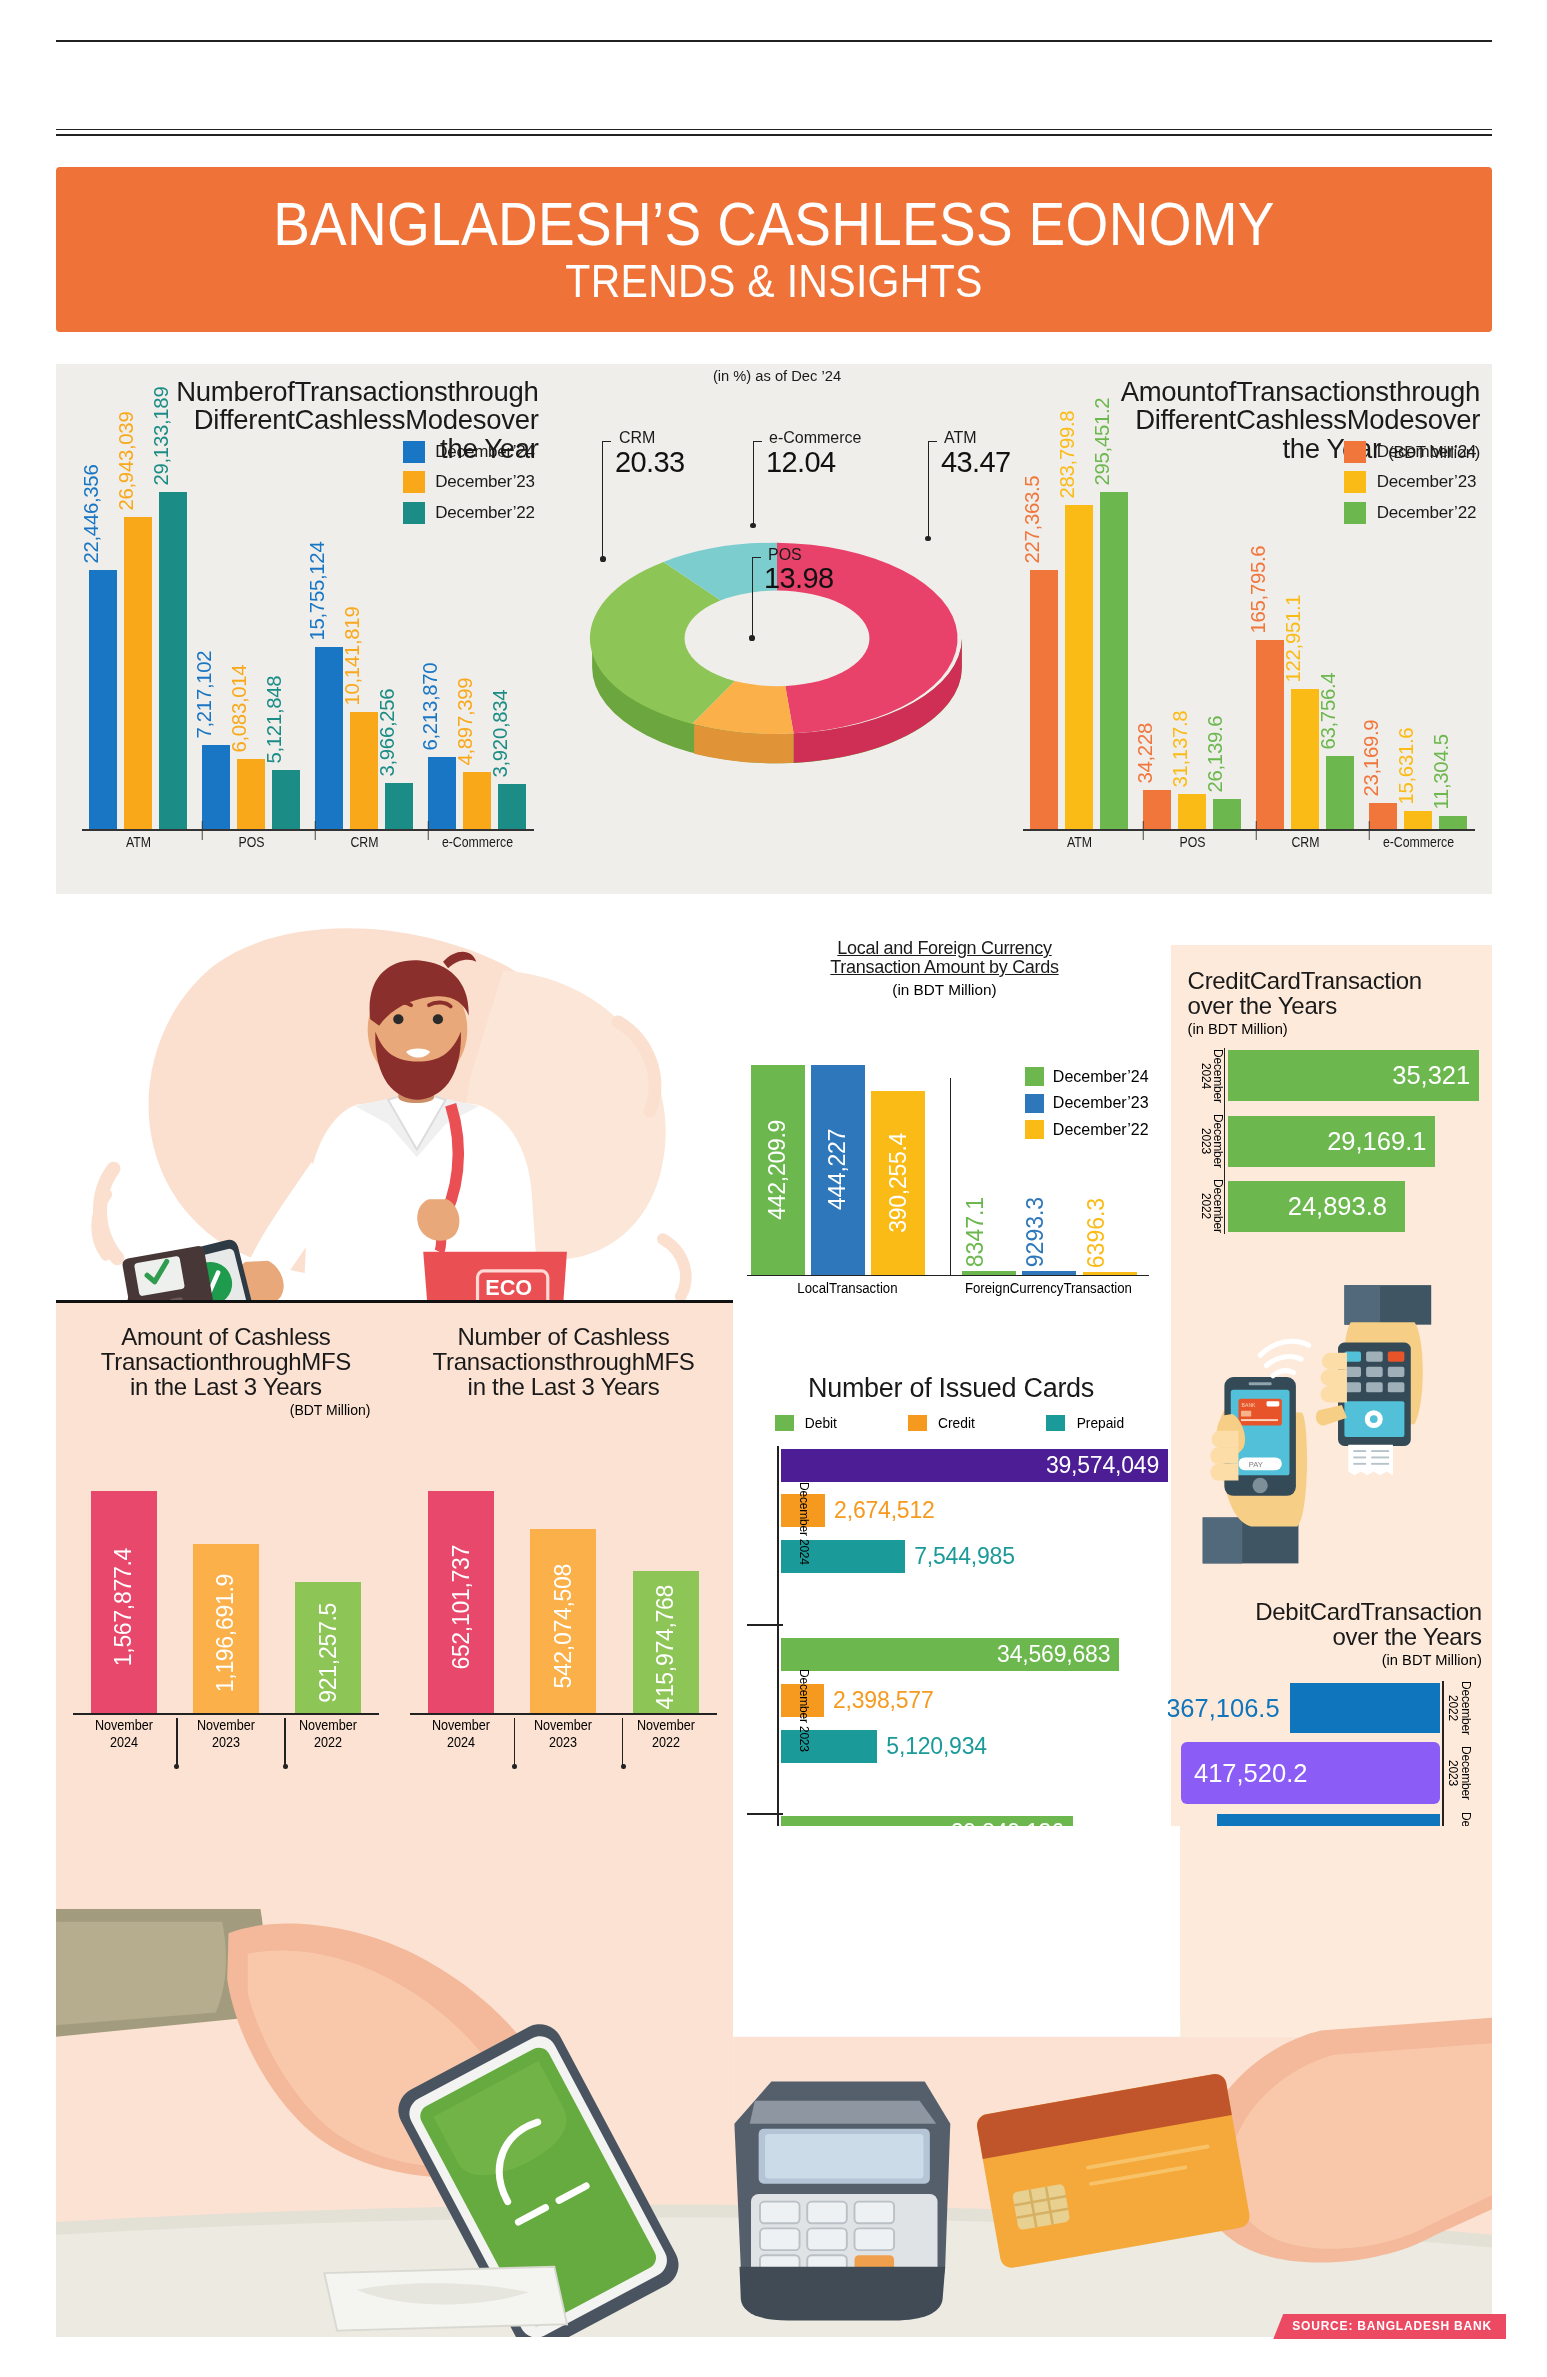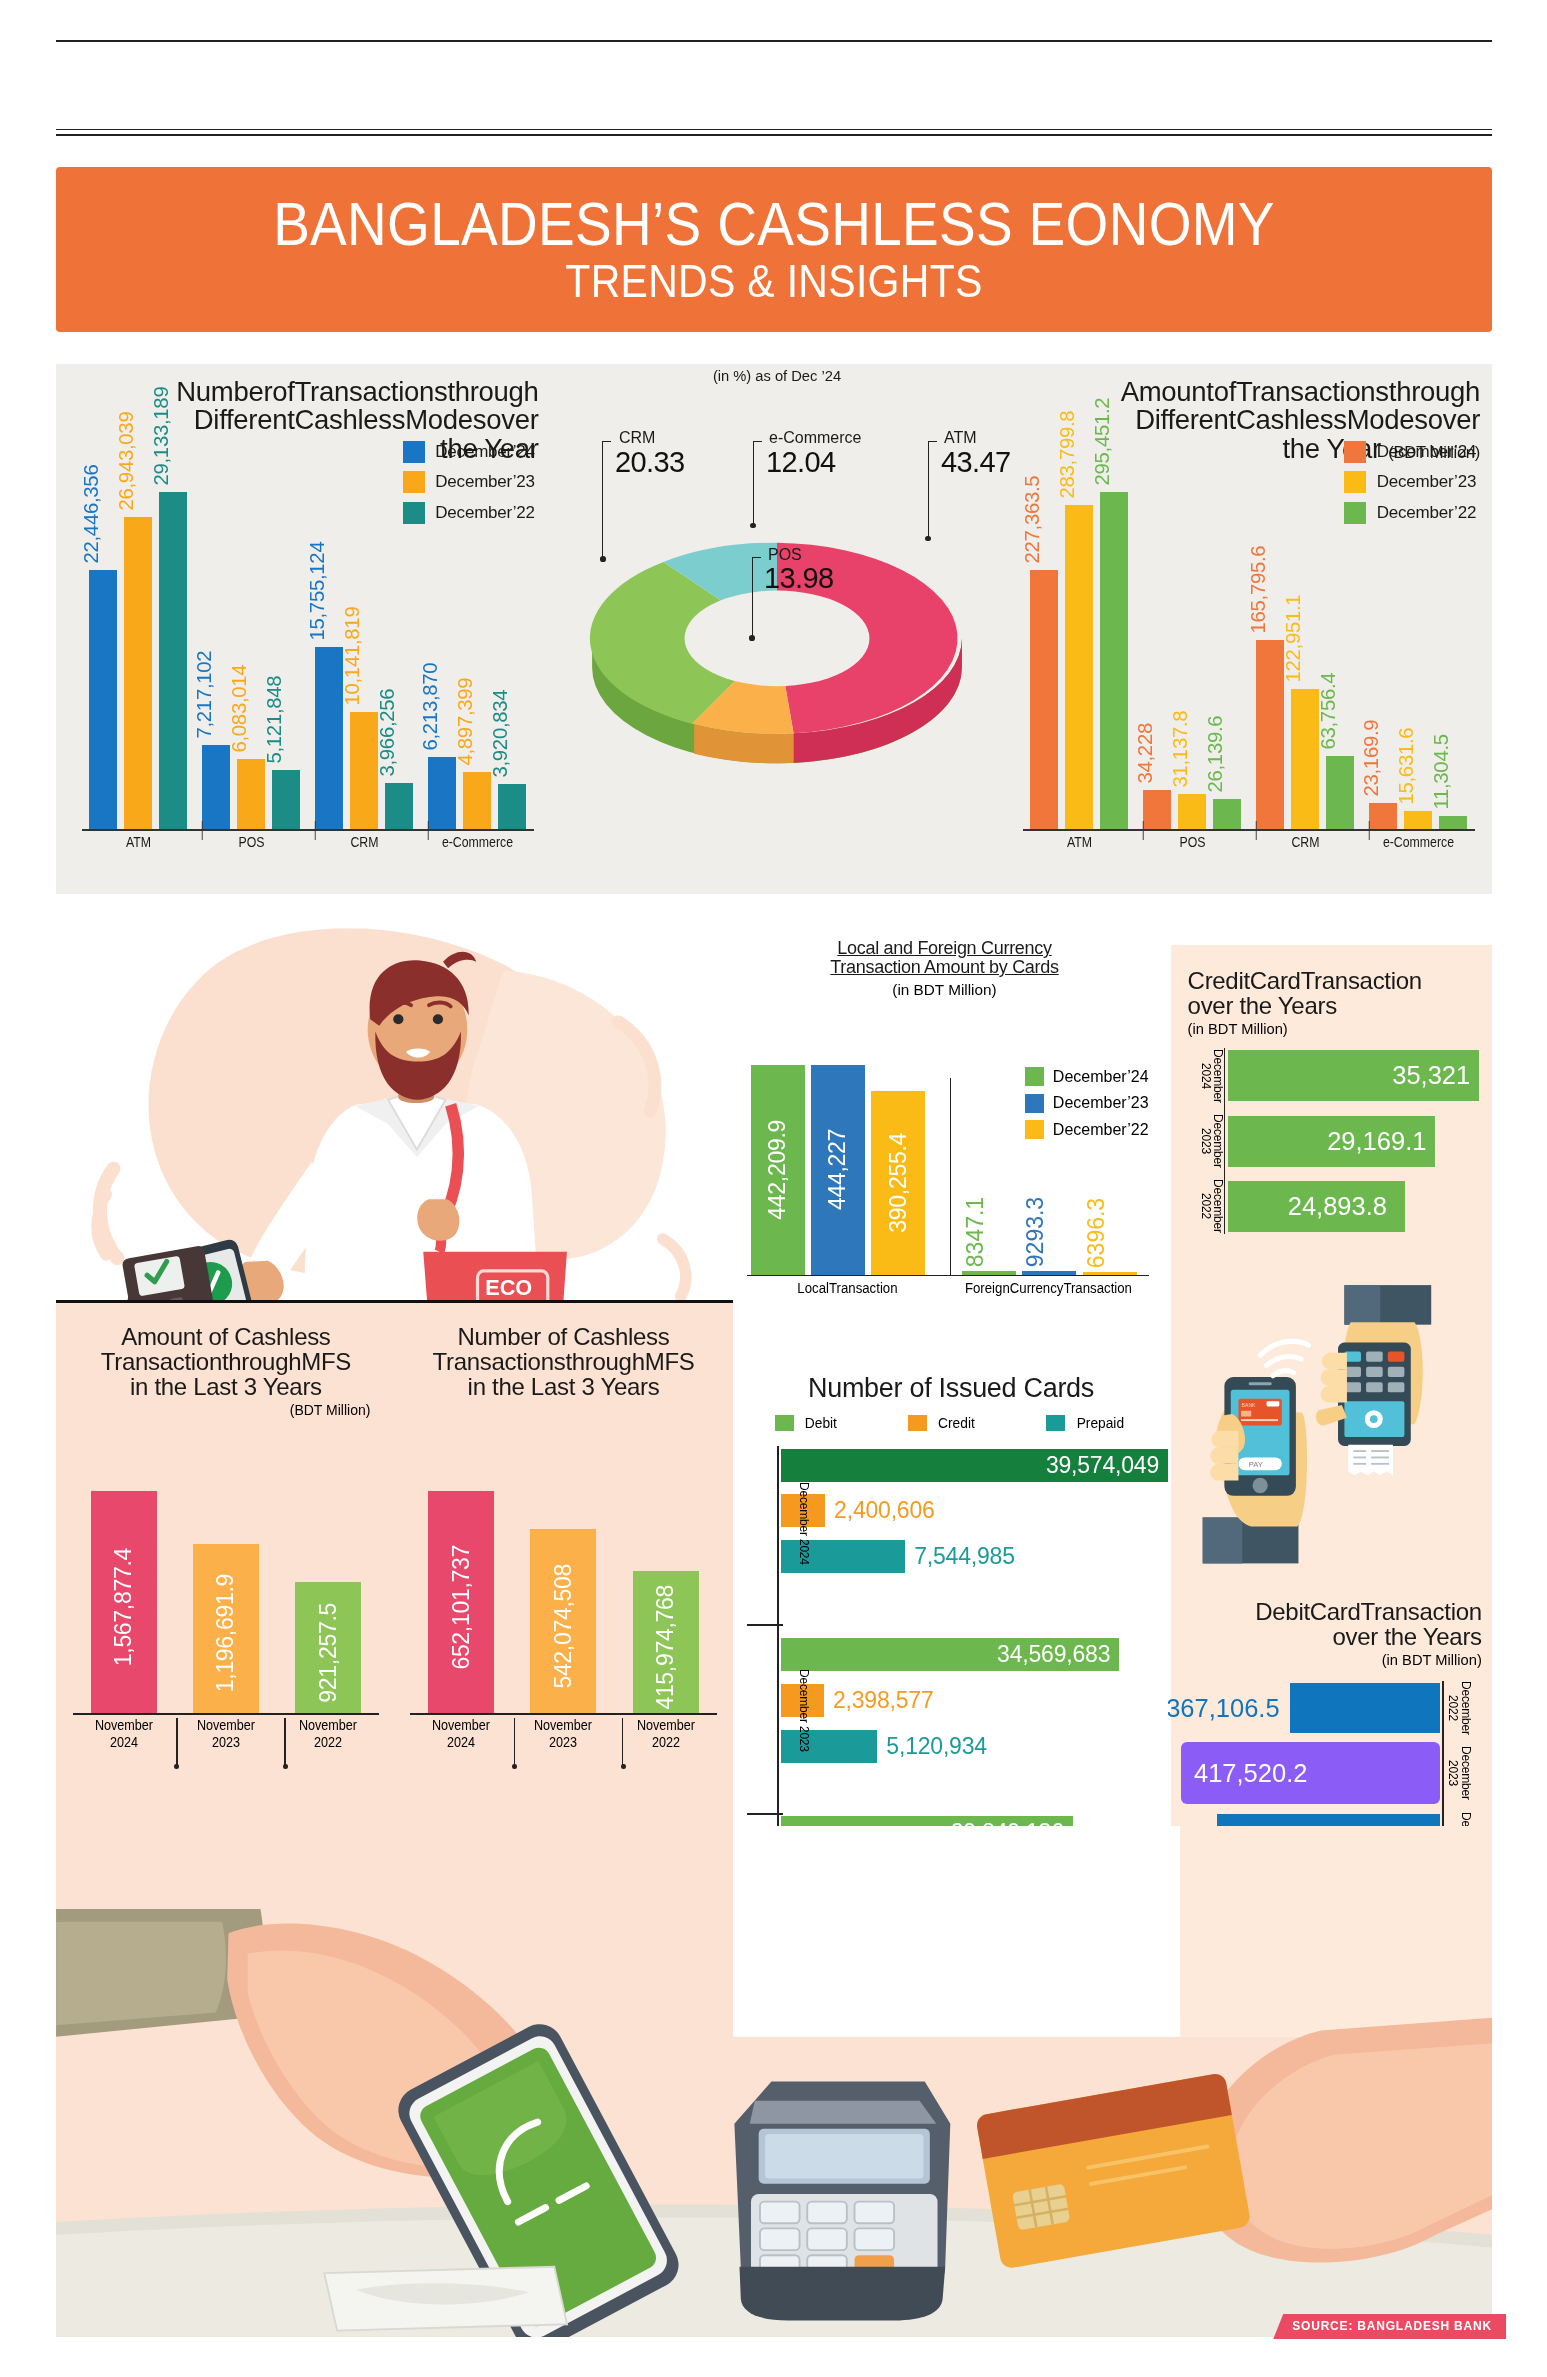--- a/index.html
+++ b/index.html
@@ -749,27 +749,27 @@
         <span class="tx">Prepaid</span>
       </div>
     </div>
 
     <div style="position:relative;margin-top:14px;padding-left:47px;">
       <div style="position:absolute;left:43px;top:0;height:562px;width:1.9px;background:#222;"></div>
 
       <div class="ic-group" style="height:178px;">
         <span class="ylabv" style="position:absolute;left:16.6px;top:12.8px;height:128px;"><span>December</span> <span>2024</span></span>
         <div class="ic-row">
-          <div class="ic-bar" style="width:100%;background:#15803d;">
+          <div class="ic-bar" style="width:100%;background:#4c1d95;">
               <span class="vin">39,574,049</span>
             </div>
         </div>
         <div class="ic-row">
           <div class="ic-bar" style="width:11.4%;background:#f59a1f;"></div>
-          <span class="ic-out" style="color:#f59a1f;">2,400,606</span>
+          <span class="ic-out" style="color:#f59a1f;">2,674,512</span>
         </div>
         <div class="ic-row">
           <div class="ic-bar" style="width:32.1%;background:#1b9a9a;"></div>
           <span class="ic-out" style="color:#1b9a9a;">7,544,985</span>
         </div>
       </div>
       <div style="position:absolute;left:12.8px;top:178px;width:36px;height:1.9px;background:#222;"></div>
 
       <div class="ic-group" style="height:178px;padding-top:11.5px;">
         <span class="ylabv" style="position:absolute;left:16.6px;top:22px;height:128px;"><span>December</span> <span>2023</span></span>

